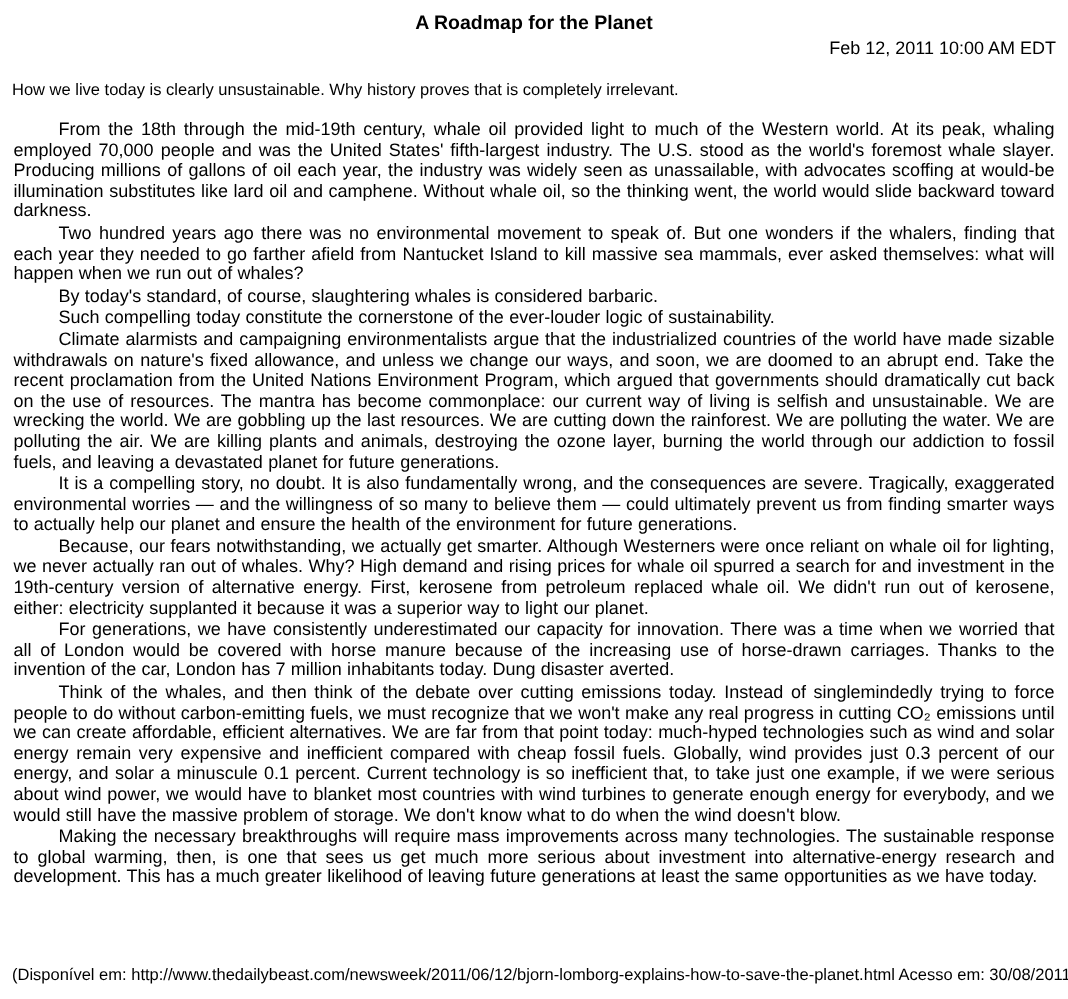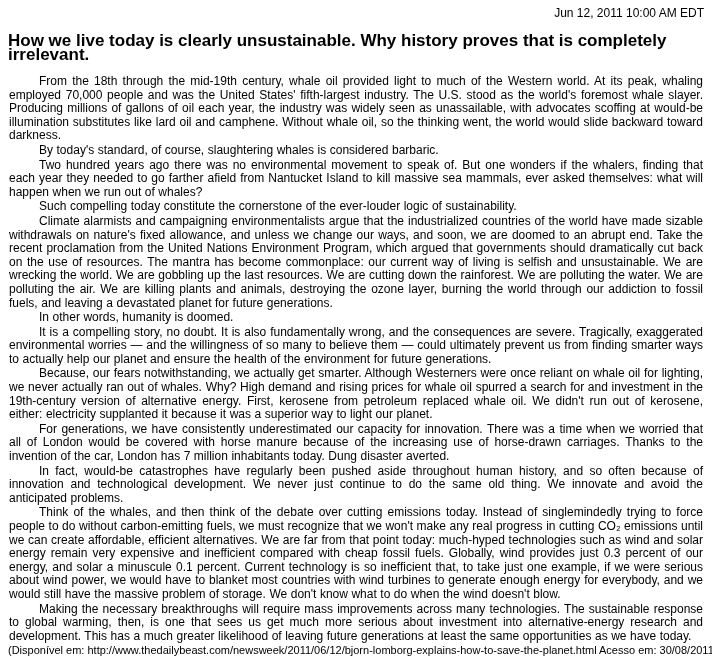--- a/index.html
+++ b/index.html
@@ -35,22 +35,22 @@
   .byline {
     font-size: 12.5px;
     line-height: 13px;
   }
   .dateline {
     font-size: 12px;
     line-height: 13px;
     margin-top: 1px;
   }
   .subhead {
-    font-size: 17px;
-    font-weight: bold;
+    font-size: 11px;
+    font-weight: normal;
     text-align: left;
     margin: 14px 0 12px 0;
     line-height: 14px;
   }
   .article-body {
     margin-top: 13px;
   }
   .article-body p.para {
     margin: 1px;
     font-size: 12px;
@@ -67,36 +67,35 @@
     font-size: 11px;
     line-height: 12px;
     text-align: left;
     white-space: nowrap;
   }
 </style>
 </head>
 <body>
 
 <div class="page">
+  <div class="doc-title">A Roadmap for the Planet</div>
 
   <div class="byline-block">
-    <div class="dateline">Jun 12, 2011 10:00 AM EDT</div>
+    <div class="dateline">Feb 12, 2011 10:00 AM EDT</div>
   </div>
 
   <div class="subhead">How we live today is clearly unsustainable. Why history proves that is completely irrelevant.</div>
 
   <div class="article-body">
       <p class="para">From the 18th through the mid-19th century, whale oil provided light to much of the Western world. At its peak, whaling employed 70,000 people and was the United States' fifth-largest industry. The U.S. stood as the world's foremost whale slayer. Producing millions of gallons of oil each year, the industry was widely seen as unassailable, with advocates scoffing at would-be illumination substitutes like lard oil and camphene. Without whale oil, so the thinking went, the world would slide backward toward darkness.</p>
+      <p class="para">Two hundred years ago there was no environmental movement to speak of. But one wonders if the whalers, finding that each year they needed to go farther afield from Nantucket Island to kill massive sea mammals, ever asked themselves: what will happen when we run out of whales?</p>
       <p class="para">By today's standard, of course, slaughtering whales is considered barbaric.</p>
-      <p class="para">Two hundred years ago there was no environmental movement to speak of. But one wonders if the whalers, finding that each year they needed to go farther afield from Nantucket Island to kill massive sea mammals, ever asked themselves: what will happen when we run out of whales?</p>
       <p class="para">Such compelling today constitute the cornerstone of the ever-louder logic of sustainability.</p>
       <p class="para">Climate alarmists and campaigning environmentalists argue that the industrialized countries of the world have made sizable withdrawals on nature's fixed allowance, and unless we change our ways, and soon, we are doomed to an abrupt end. Take the recent proclamation from the United Nations Environment Program, which argued that governments should dramatically cut back on the use of resources. The mantra has become commonplace: our current way of living is selfish and unsustainable. We are wrecking the world. We are gobbling up the last resources. We are cutting down the rainforest. We are polluting the water. We are polluting the air. We are killing plants and animals, destroying the ozone layer, burning the world through our addiction to fossil fuels, and leaving a devastated planet for future generations.</p>
-      <p class="para">In other words, humanity is doomed.</p>
       <p class="para">It is a compelling story, no doubt. It is also fundamentally wrong, and the consequences are severe. Tragically, exaggerated environmental worries — and the willingness of so many to believe them — could ultimately prevent us from finding smarter ways to actually help our planet and ensure the health of the environment for future generations.</p>
       <p class="para">Because, our fears notwithstanding, we actually get smarter. Although Westerners were once reliant on whale oil for lighting, we never actually ran out of whales. Why? High demand and rising prices for whale oil spurred a search for and investment in the 19th-century version of alternative energy. First, kerosene from petroleum replaced whale oil. We didn't run out of kerosene, either: electricity supplanted it because it was a superior way to light our planet.</p>
       <p class="para">For generations, we have consistently underestimated our capacity for innovation. There was a time when we worried that all of London would be covered with horse manure because of the increasing use of horse-drawn carriages. Thanks to the invention of the car, London has 7 million inhabitants today. Dung disaster averted.</p>
-      <p class="para">In fact, would-be catastrophes have regularly been pushed aside throughout human history, and so often because of innovation and technological development. We never just continue to do the same old thing. We innovate and avoid the anticipated problems.</p>
       <p class="para">Think of the whales, and then think of the debate over cutting emissions today. Instead of singlemindedly trying to force people to do without carbon-emitting fuels, we must recognize that we won't make any real progress in cutting CO₂ emissions until we can create affordable, efficient alternatives. We are far from that point today: much-hyped technologies such as wind and solar energy remain very expensive and inefficient compared with cheap fossil fuels. Globally, wind provides just 0.3 percent of our energy, and solar a minuscule 0.1 percent. Current technology is so inefficient that, to take just one example, if we were serious about wind power, we would have to blanket most countries with wind turbines to generate enough energy for everybody, and we would still have the massive problem of storage. We don't know what to do when the wind doesn't blow.</p>
       <p class="para">Making the necessary breakthroughs will require mass improvements across many technologies. The sustainable response to global warming, then, is one that sees us get much more serious about investment into alternative-energy research and development. This has a much greater likelihood of leaving future generations at least the same opportunities as we have today.</p>
     </div>
 
   <div class="source-footer">(Disponível em: http://www.thedailybeast.com/newsweek/2011/06/12/bjorn-lomborg-explains-how-to-save-the-planet.html Acesso em: 30/08/2011)</div>
 </div>
 
 </body></html>

